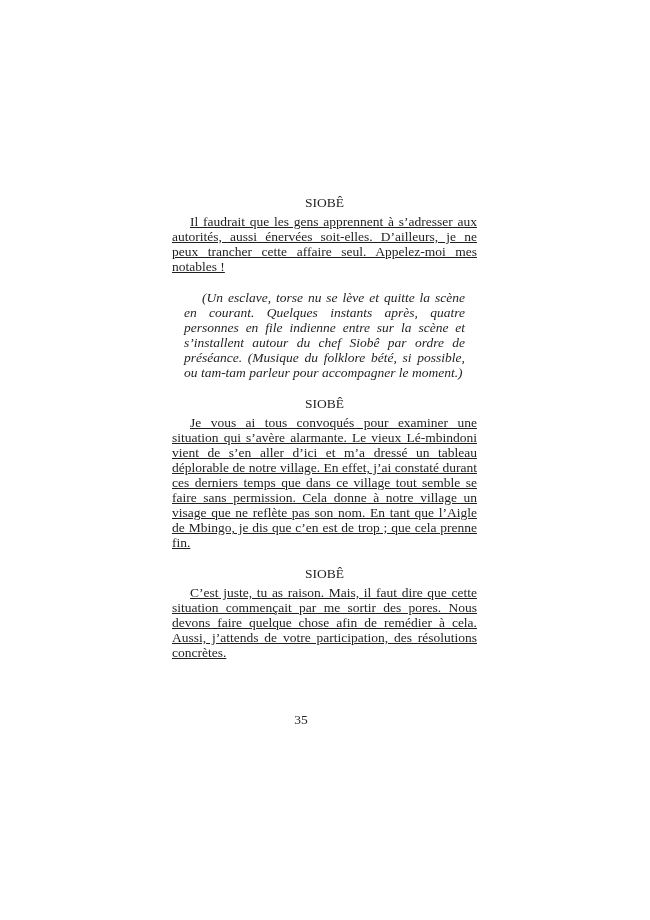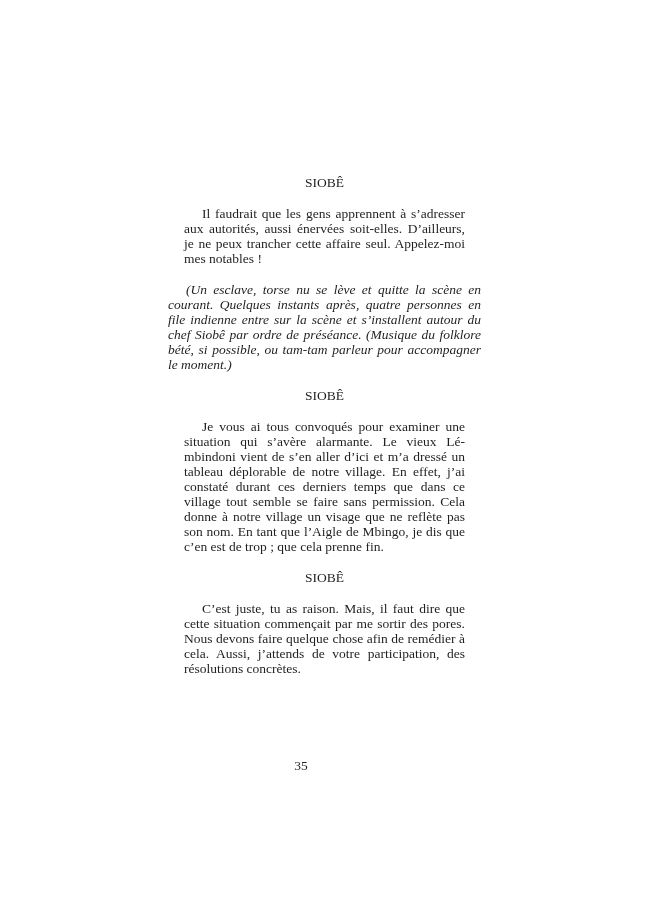--- a/index.html
+++ b/index.html
@@ -12,50 +12,51 @@
     width: 650px;
     height: 920px;
     background: #ffffff;
     overflow: hidden;
     font-family: "Liberation Serif", "DejaVu Serif", serif;
     color: #1f1f1f;
   }
   .text-column {
     position: absolute;
     left: 168px;
-    top: 175px;
+    top: 195px;
     width: 313px;
     font-size: 13.5px;
     line-height: 15px;
   }
   .speaker {
     text-align: center;
   }
   .speaker.spaced {
     margin-top: 16px;
   }
   .direction {
     text-align: right;
     font-style: italic;
   }
   .dialogue {
-    margin: 16px;
+    margin: 4px;
     text-align: justify;
     text-indent: 18px;
+    text-decoration: underline;
   }
   .stage {
-    margin: 0;
+    margin: 16px;
     text-align: justify;
     text-indent: 18px;
     font-style: italic;
   }
   .page-number {
     position: absolute;
     left: 0;
-    top: 758px;
+    top: 712px;
     width: 602px;
     text-align: center;
     font-size: 13.5px;
     line-height: 15px;
   }
 </style>
 </head>
 <body>
 
 <div class="page">

